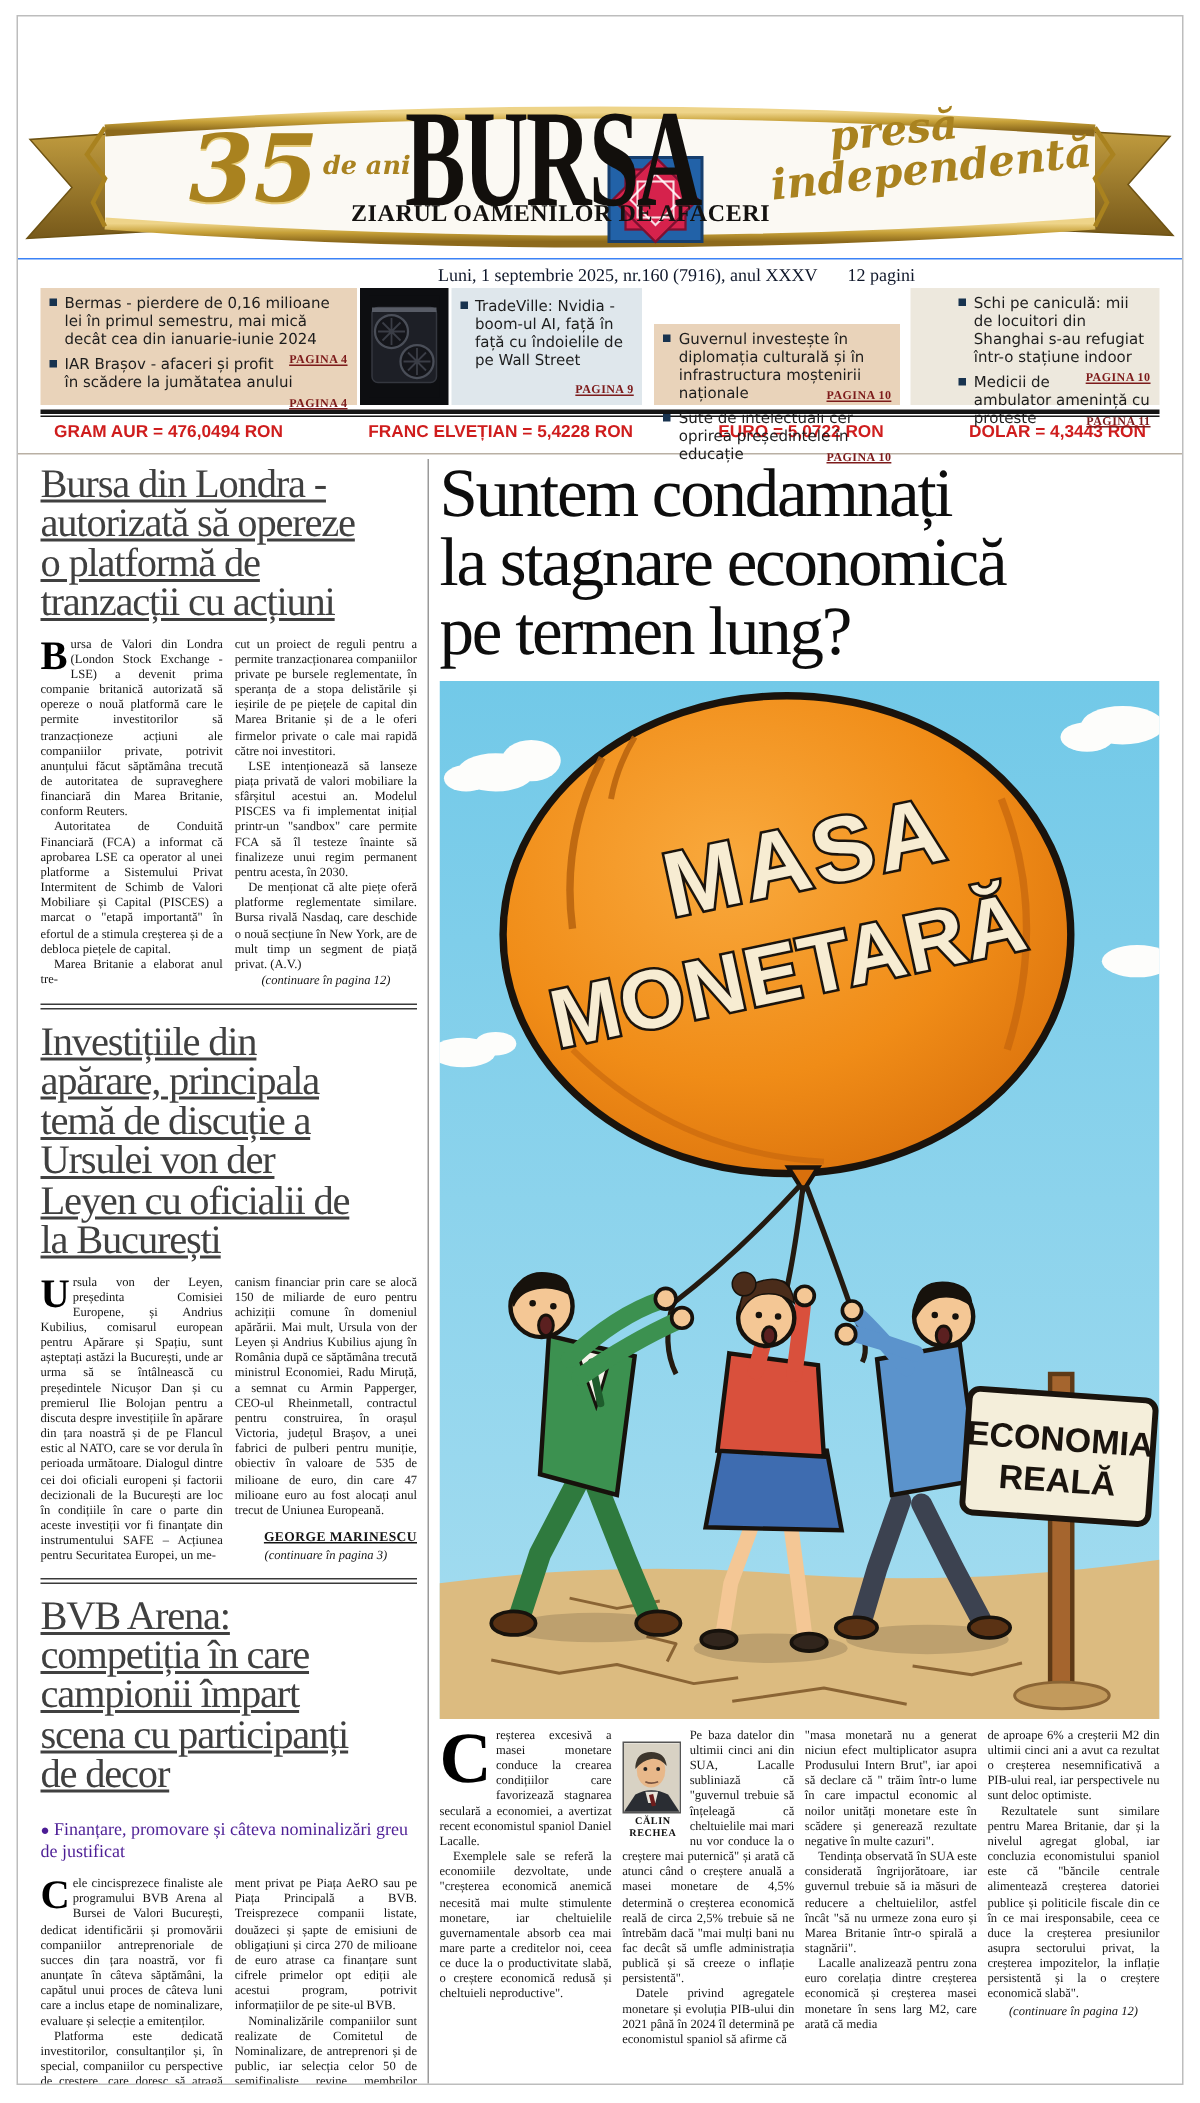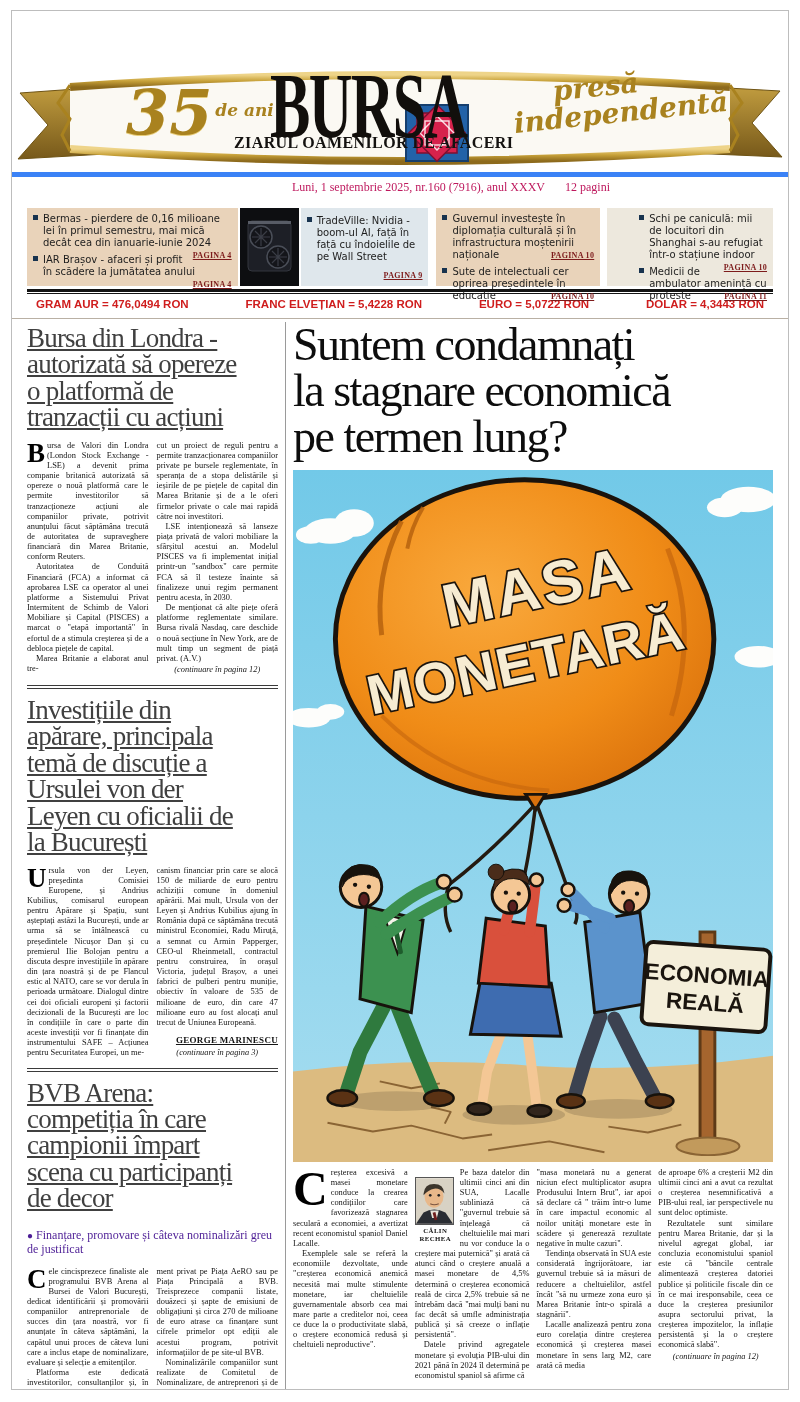--- a/index.html
+++ b/index.html
@@ -17,32 +17,32 @@
                   margin-left:3px; vertical-align:18px; }
   .mast-title { position:absolute; left:258px; top:6px; z-index:2;
                 font:700 72px/0.9 "Liberation Serif", serif; letter-spacing:-2px;
                 color:#120f0c; transform:scale(0.84,1.28); transform-origin:left top; }
   .mast-sub { position:absolute; left:222px; top:76px; z-index:3;
               font:700 16px/1 "Liberation Serif", serif; letter-spacing:0.4px; color:#141210; }
   .mast-logo { position:absolute; left:390px; top:44px; z-index:1; }
   .tagline { position:absolute; left:500px; top:12px; z-index:2; transform:rotate(-6deg);
              color:#a9821f; font:italic 700 28px/1.0 "DejaVu Serif", serif; }
   .tagline .t1 { margin-left:42px; display:block; }
-  .dateline { position:relative; height:35px; border-top:5px solid #3b82f6; margin-top:3px;
-              font:12px/1.5 "Liberation Serif", serif; color:#be185d; }
+  .dateline { position:relative; height:19px; border-top:1px solid #3b82f6; margin-top:3px;
+              font:12px/1.5 "Liberation Serif", serif; color:#0f172a; }
   .dateline .d1 { position:absolute; left:280px; top:1px; }
   .dateline .d2 { position:absolute; left:553px; top:1px; }
 
   
   .briefs { display:flex; margin:1px 15px 0; height:78px; gap:2px; }
   .bbox { padding:5px 6px 4px; font:10px/1.2 "DejaVu Sans", sans-serif; color:#1d1d1d; }
   .bbox-1 { width:211px; background:#e9d3ba; }
   .bbox-img { width:59px; background:#0d0e11; }
   .bbox-2 { width:128px; background:#dfe7ec; display:flex; flex-direction:column;justify-content:center; }
-  .bbox-3 { width:164px; background:#e9d3ba; margin-left:6px; }
+  .bbox-3 { width:164px; background:#e9d3ba; margin-left:6px;margin-top:24px; }
   .bbox-4 { width:166px; background:#ede8dd; margin-left:5px;padding-left:32px; }
   .bitem { position:relative; padding-left:10px; margin-bottom:5px; }
   .bullet { position:absolute; left:0; top:2px; width:5px; height:5px; background:#18334f; }
   .bpage { font:700 8px "Liberation Serif", serif; color:#7d1b1b;
            text-decoration:underline; letter-spacing:0.3px; float:right; margin-top:2px; }
   .bpage-br { float:none; display:block; text-align:right; margin-top:3px; }
 
   
   .rule-double { margin:3px 15px 0; border-top:3px solid #141414; border-bottom:1px solid #141414; height:5px; }
   .ticker { display:flex; justify-content:space-between; padding:4px 24px 6px;

